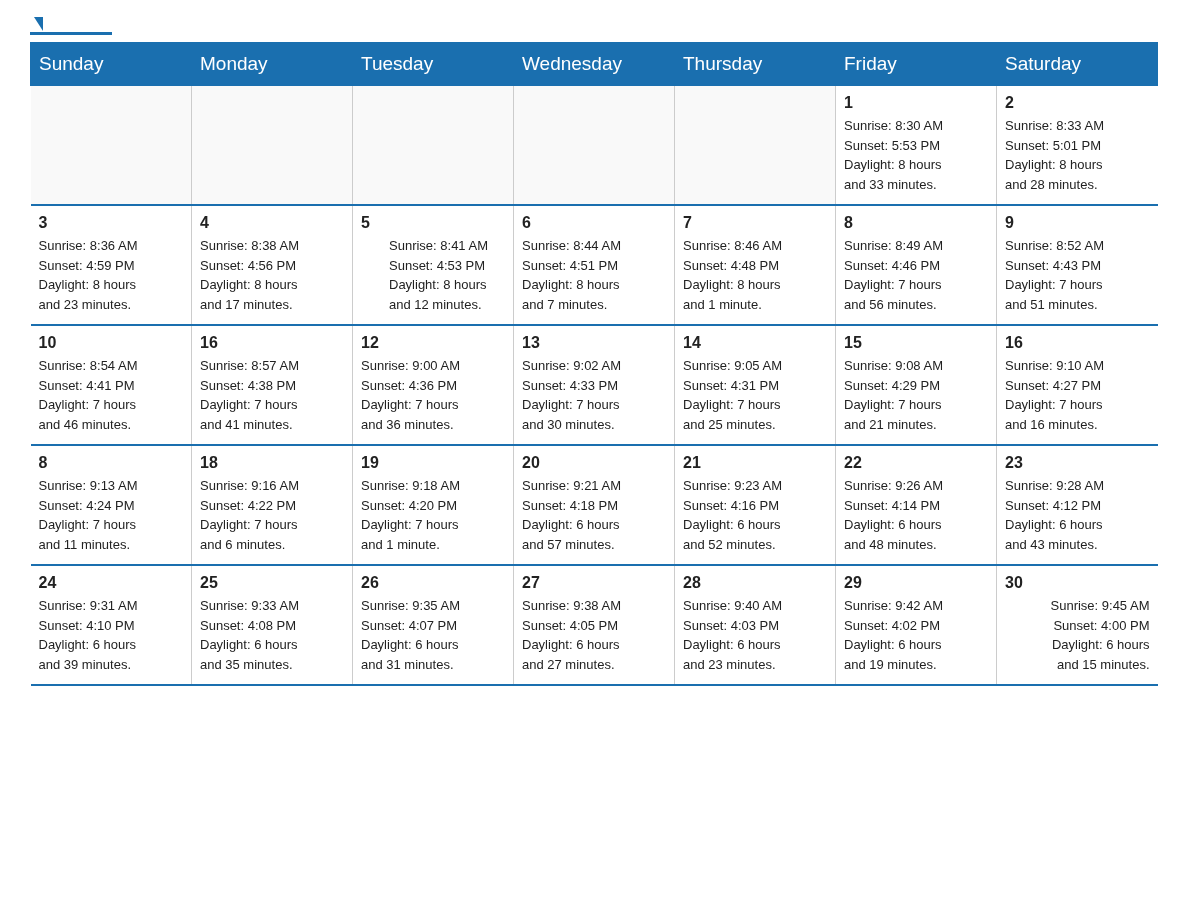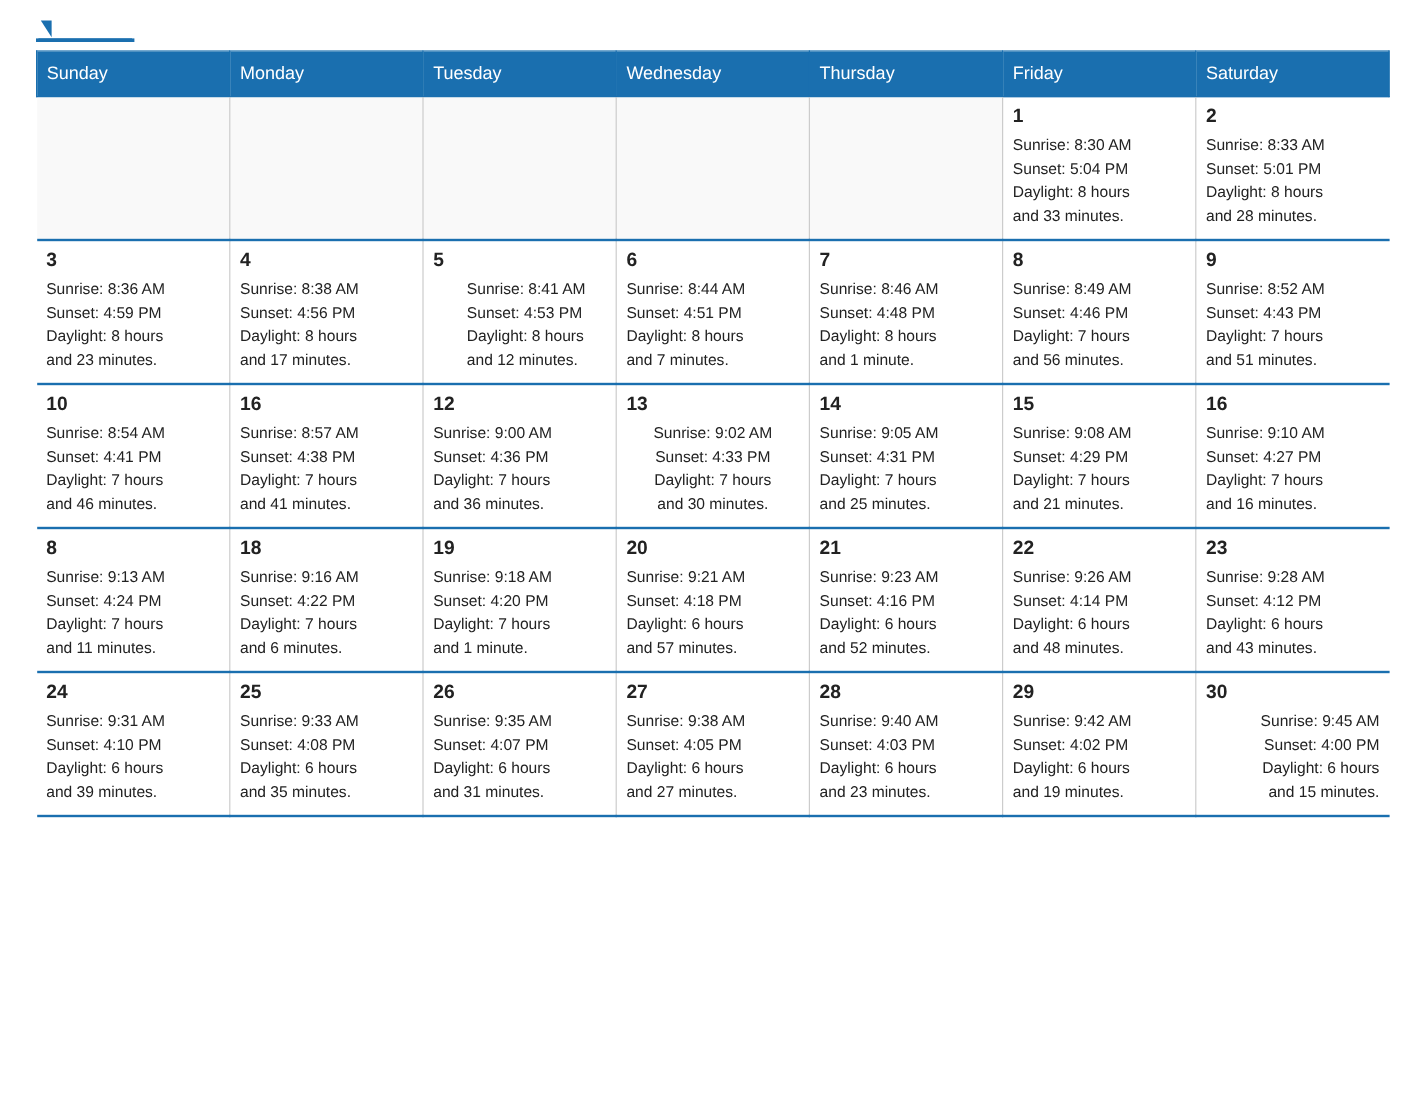--- a/index.html
+++ b/index.html
@@ -68,21 +68,21 @@
       width: 100%;
       border-collapse: collapse;
       margin-top: 10px;
     }
     .calendar thead tr {
       background: #1a6faf;
       color: white;
     }
     .calendar thead th {
       padding: 10px 8px;
-      font-size: 15px;
+      font-size: 19px;
       font-weight: normal;
       text-align: left;
       border: 1px solid #1a6faf;
     }
     .calendar tbody tr {
       border-bottom: 2px solid #1a6faf;
     }
     .calendar tbody td {
       vertical-align: top;
       padding: 8px 8px 10px 8px;
@@ -151,21 +151,21 @@
   <tbody id="calendar-body">
   <tr>
         <td class="empty-cell"></td>
         <td class="empty-cell"></td>
         <td class="empty-cell"></td>
         <td class="empty-cell"></td>
         <td class="empty-cell"></td>
         <td>
           <span class="day-num">1</span>
           <div class="day-info" style="white-space: pre-line;">Sunrise: 8:30 AM
-Sunset: 5:04 PM
+Sunset: 5:53 PM
 Daylight: 8 hours
 and 33 minutes.</div>
         </td>
         <td>
           <span class="day-num">2</span>
           <div class="day-info" style="white-space: pre-line;">Sunrise: 8:33 AM
 Sunset: 5:01 PM
 Daylight: 8 hours
 and 28 minutes.</div>
         </td>
@@ -238,21 +238,21 @@
         </td>
         <td>
           <span class="day-num">12</span>
           <div class="day-info" style="white-space: pre-line;">Sunrise: 9:00 AM
 Sunset: 4:36 PM
 Daylight: 7 hours
 and 36 minutes.</div>
         </td>
         <td>
           <span class="day-num">13</span>
-          <div class="day-info" style="white-space: pre-line; text-align: center;">Sunrise: 9:02 AM
+          <div class="day-info" style="white-space: pre-line;">Sunrise: 9:02 AM
 Sunset: 4:33 PM
 Daylight: 7 hours
 and 30 minutes.</div>
         </td>
         <td>
           <span class="day-num">14</span>
           <div class="day-info" style="white-space: pre-line;">Sunrise: 9:05 AM
 Sunset: 4:31 PM
 Daylight: 7 hours
 and 25 minutes.</div>

